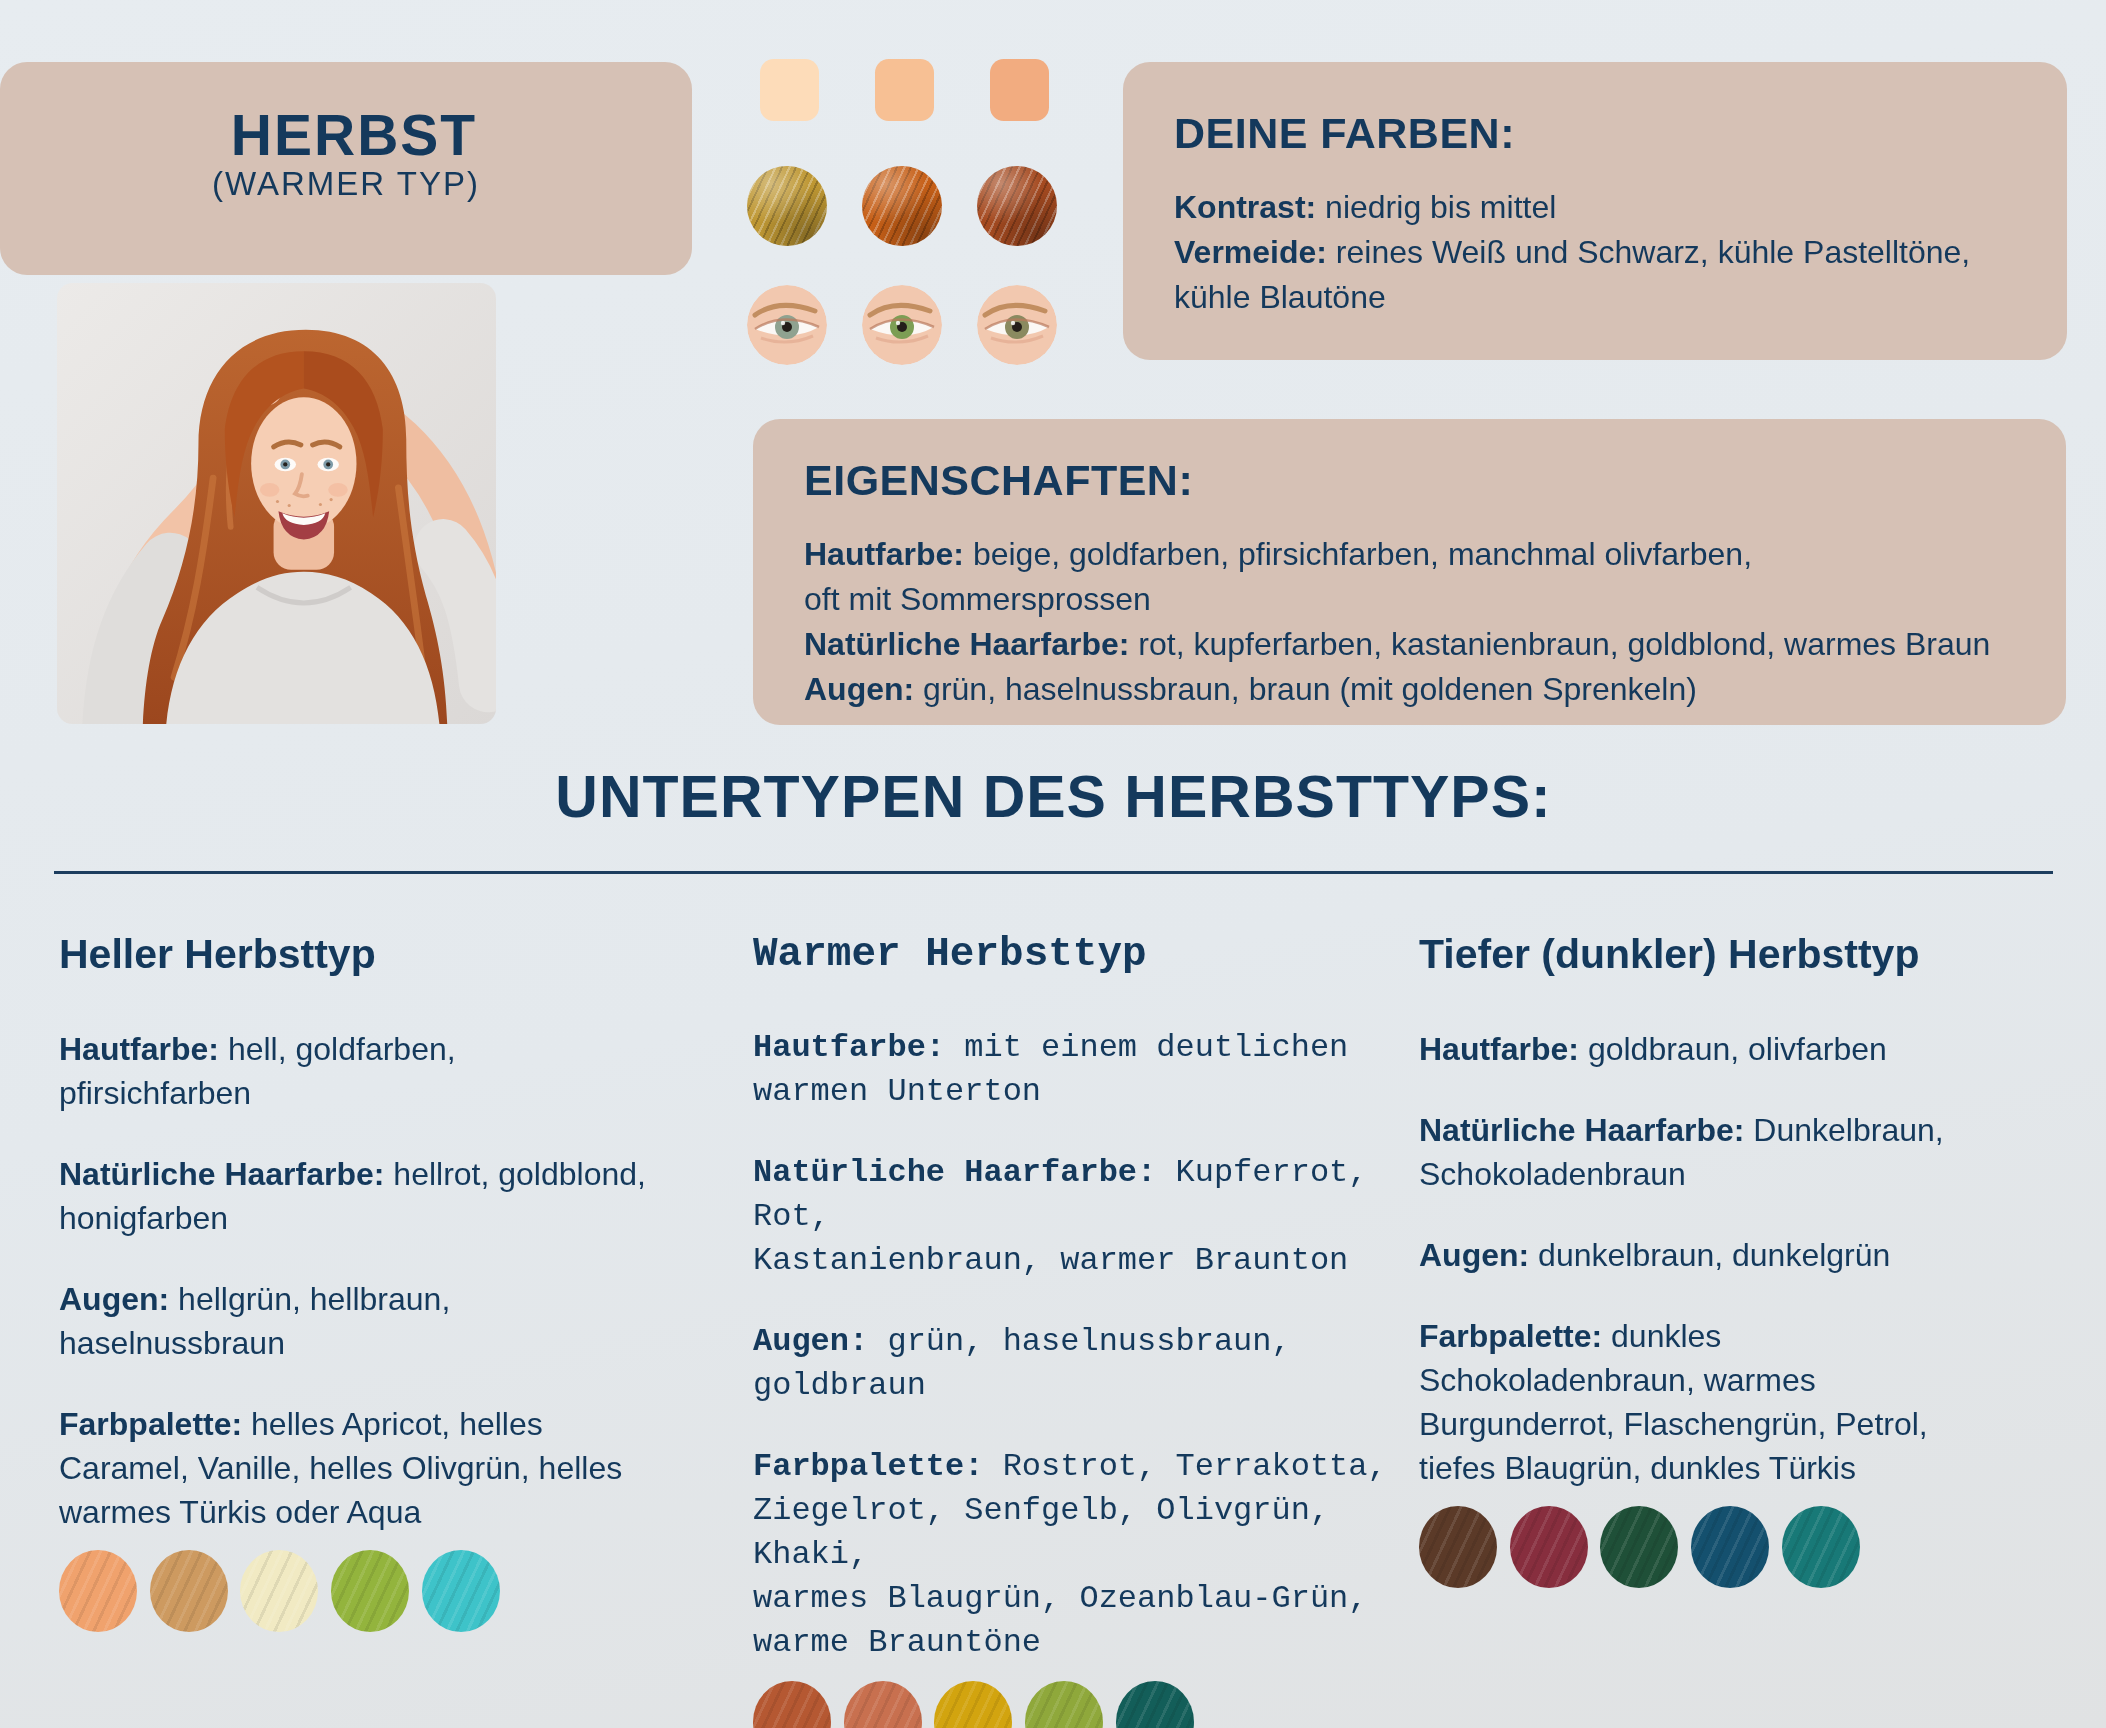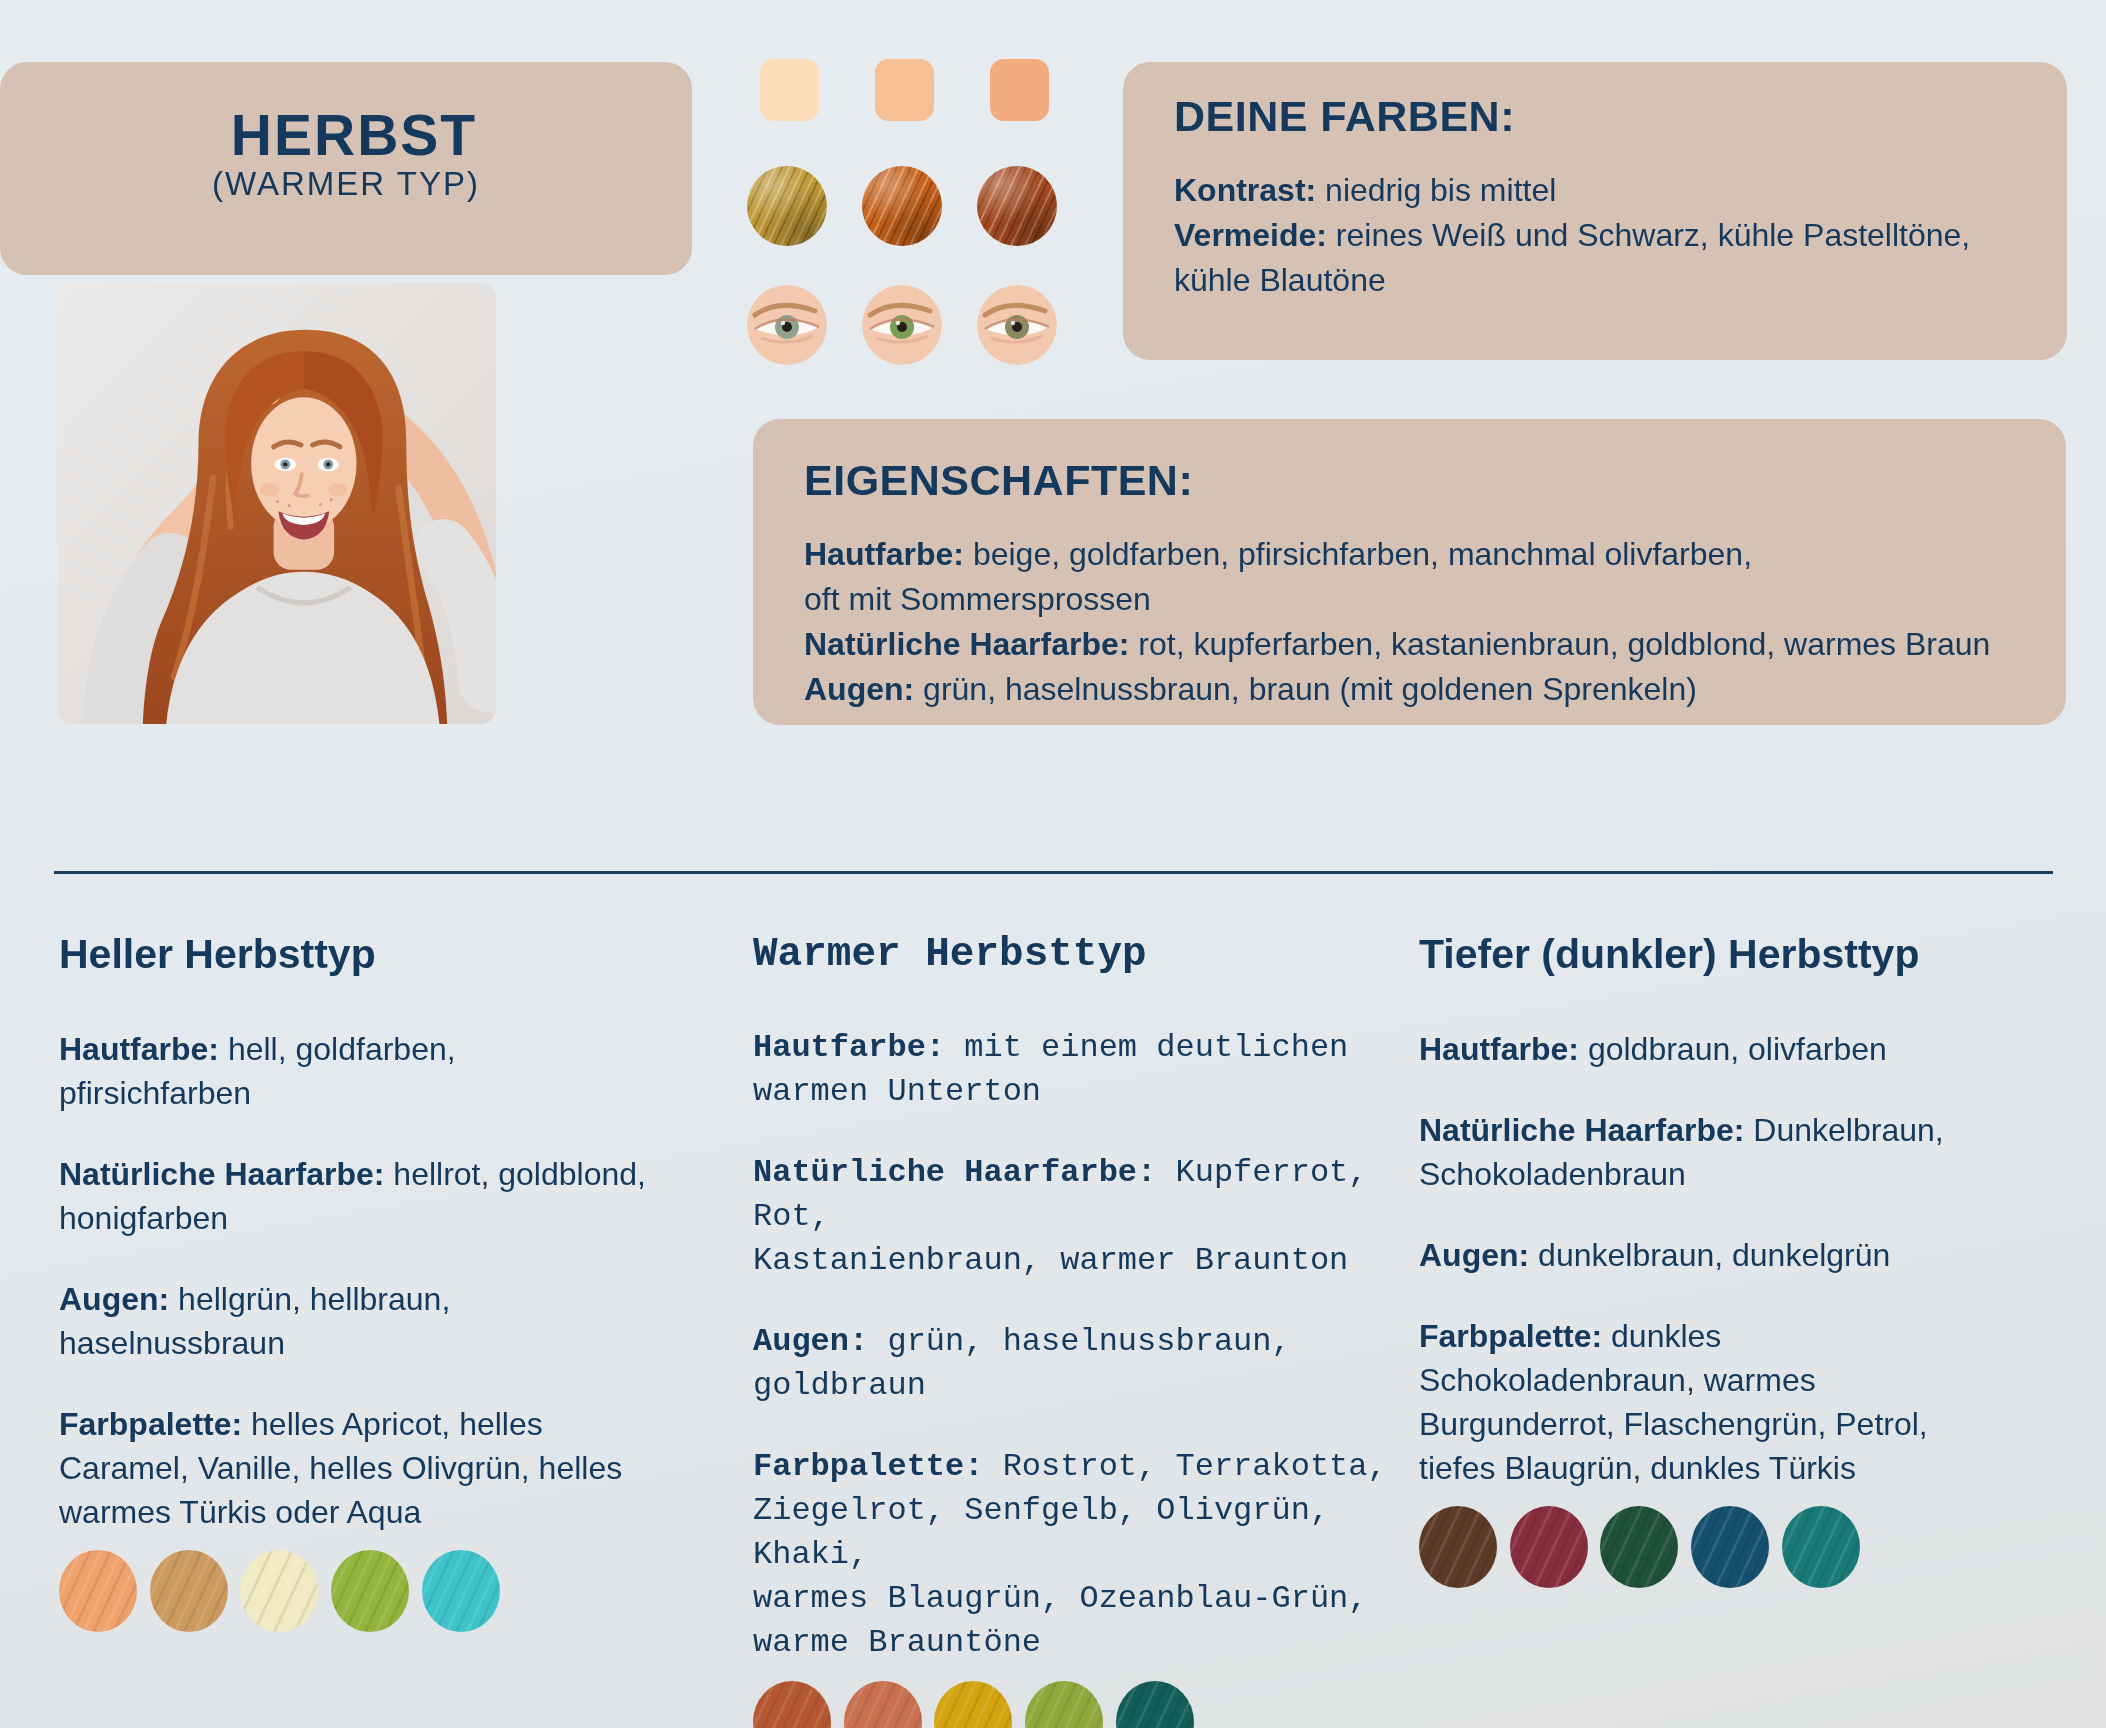--- a/index.html
+++ b/index.html
@@ -6,21 +6,21 @@
   body{font-family:"Liberation Sans","DejaVu Sans",sans-serif;}
   .canvas{position:relative;width:2107px;height:1728px;overflow:hidden;
           background:linear-gradient(170deg,#E7ECF0 0%,#E4E9ED 55%,#E0E2E3 100%);color:#14395C;}
 
   
   .panel{position:absolute;background:#D6C1B5;border-radius:27px;}
   .herbst-box{left:0;top:62px;width:692px;height:213px;text-align:center;}
   .herbst-box h1{margin:45px 0 0 16px;font-size:57px;line-height:1;font-weight:800;letter-spacing:2px;}
   .herbst-box .sub{margin-top:1px;font-size:33px;letter-spacing:2px;font-weight:400;}
 
-  .deine-box{left:1123px;top:62px;width:944px;height:298px;padding:30px 35px 0 51px;box-sizing:border-box;}
+  .deine-box{left:1123px;top:62px;width:944px;height:298px;padding:47px 35px 0 51px;box-sizing:border-box;}
   .eigen-box{left:753px;top:419px;width:1313px;height:306px;padding:37px 25px 4px 51px;box-sizing:border-box;}
   .panel h2{margin:0 0 27px 0;font-size:43px;font-weight:800;letter-spacing:0.5px;}
   .panel p{margin:0;font-size:32px;line-height:45px;font-weight:400;}
   .panel p strong{font-weight:700;}
   .preline{white-space:pre-line;}
   .nw{white-space:nowrap;}
 
   
   .photo{position:absolute;left:57px;top:283px;width:439px;height:441px;border-radius:15.6px;overflow:hidden;}
   .photo svg{display:block;width:100%;height:100%;}
@@ -193,20 +193,21 @@
   </section>
 
   <section class="panel eigen-box">
     <h2>EIGENSCHAFTEN:</h2>
     <p class="preline"><strong>Hautfarbe:</strong><span> beige, goldfarben, pfirsichfarben, manchmal olivfarben,
 oft mit Sommersprossen</span></p>
     <p class="nw"><strong>Natürliche Haarfarbe:</strong><span> rot, kupferfarben, kastanienbraun, goldblond, warmes Braun</span></p>
     <p><strong>Augen:</strong><span> grün, haselnussbraun, braun (mit goldenen Sprenkeln)</span></p>
   </section>
 
+  <div class="unter-heading">UNTERTYPEN DES HERBSTTYPS:</div>
   <div class="divider"></div>
 
   <section class="col col-1">
     <h3>Heller Herbsttyp</h3>
     <p><strong>Hautfarbe:</strong><span> hell, goldfarben,
 pfirsichfarben</span></p>
     <p><strong>Natürliche Haarfarbe:</strong><span> hellrot, goldblond,
 honigfarben</span></p>
     <p><strong>Augen:</strong><span> hellgrün, hellbraun,
 haselnussbraun</span></p>

